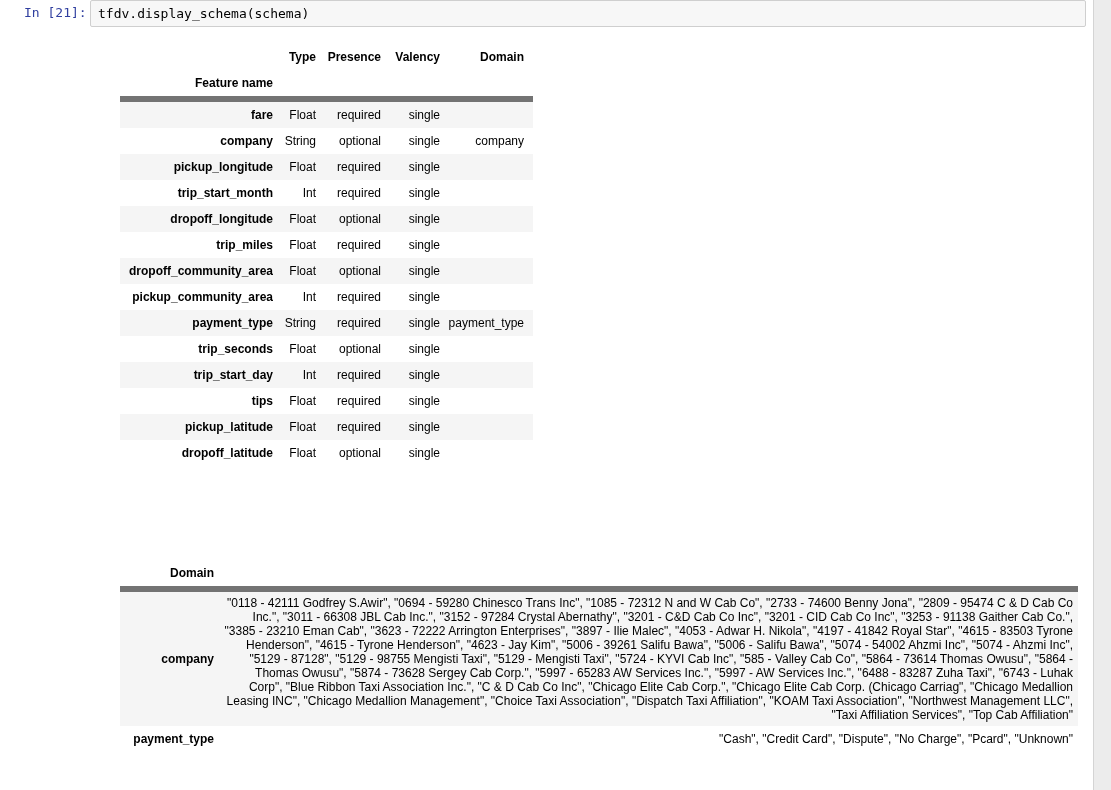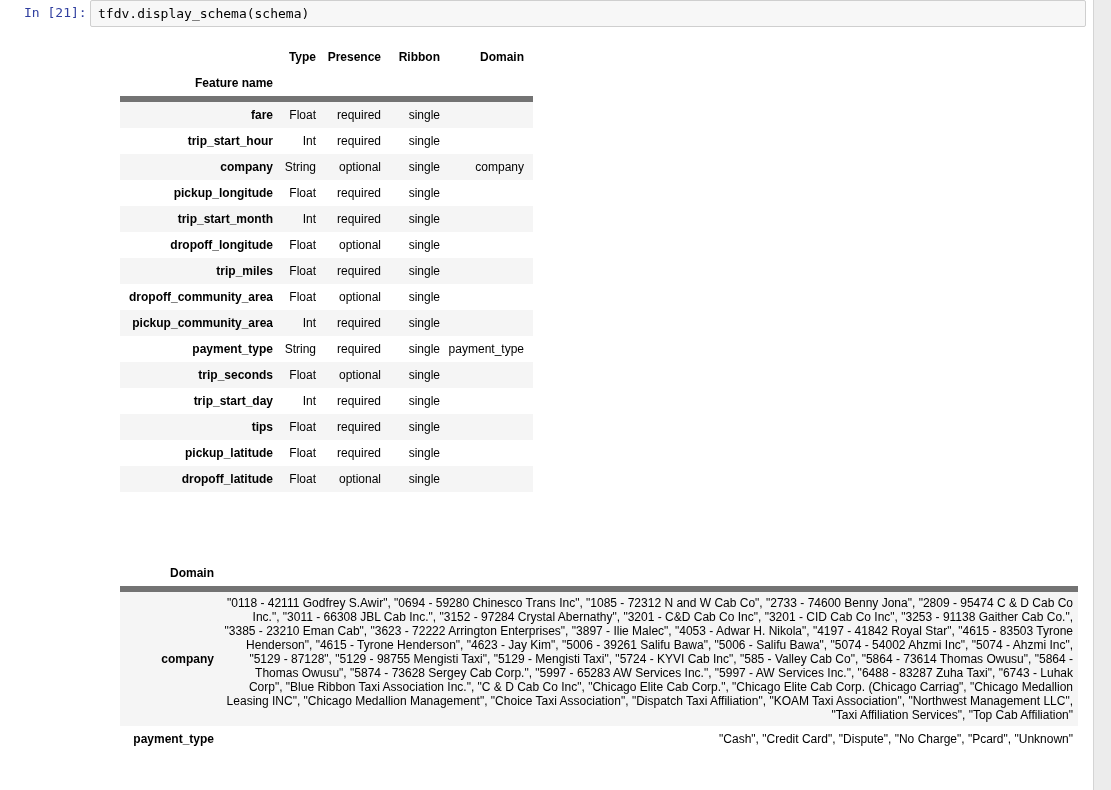--- a/index.html
+++ b/index.html
@@ -84,42 +84,35 @@
         <col style="width:43px">
         <col style="width:65px">
         <col style="width:59px">
         <col style="width:89px">
     </colgroup>
     <thead>
       <tr>
         <th></th>
         <th>Type</th>
         <th>Presence</th>
-        <th>Ribbon</th>
+        <th>Valency</th>
         <th class="last">Domain</th>
       </tr>
       <tr>
         <th>Feature name</th>
         <th></th>
           <th></th>
           <th></th>
           <th class="last"></th>
       </tr>
     </thead>
     <tbody>
         <tr>
           <th>fare</th>
           <td>Float</td>
-          <td>required</td>
-          <td>single</td>
-          <td class="last"></td>
-        </tr>
-        <tr>
-          <th>trip_start_hour</th>
-          <td>Int</td>
           <td>required</td>
           <td>single</td>
           <td class="last"></td>
         </tr>
         <tr>
           <th>company</th>
           <td>String</td>
           <td>optional</td>
           <td>single</td>
           <td class="last">company</td>

